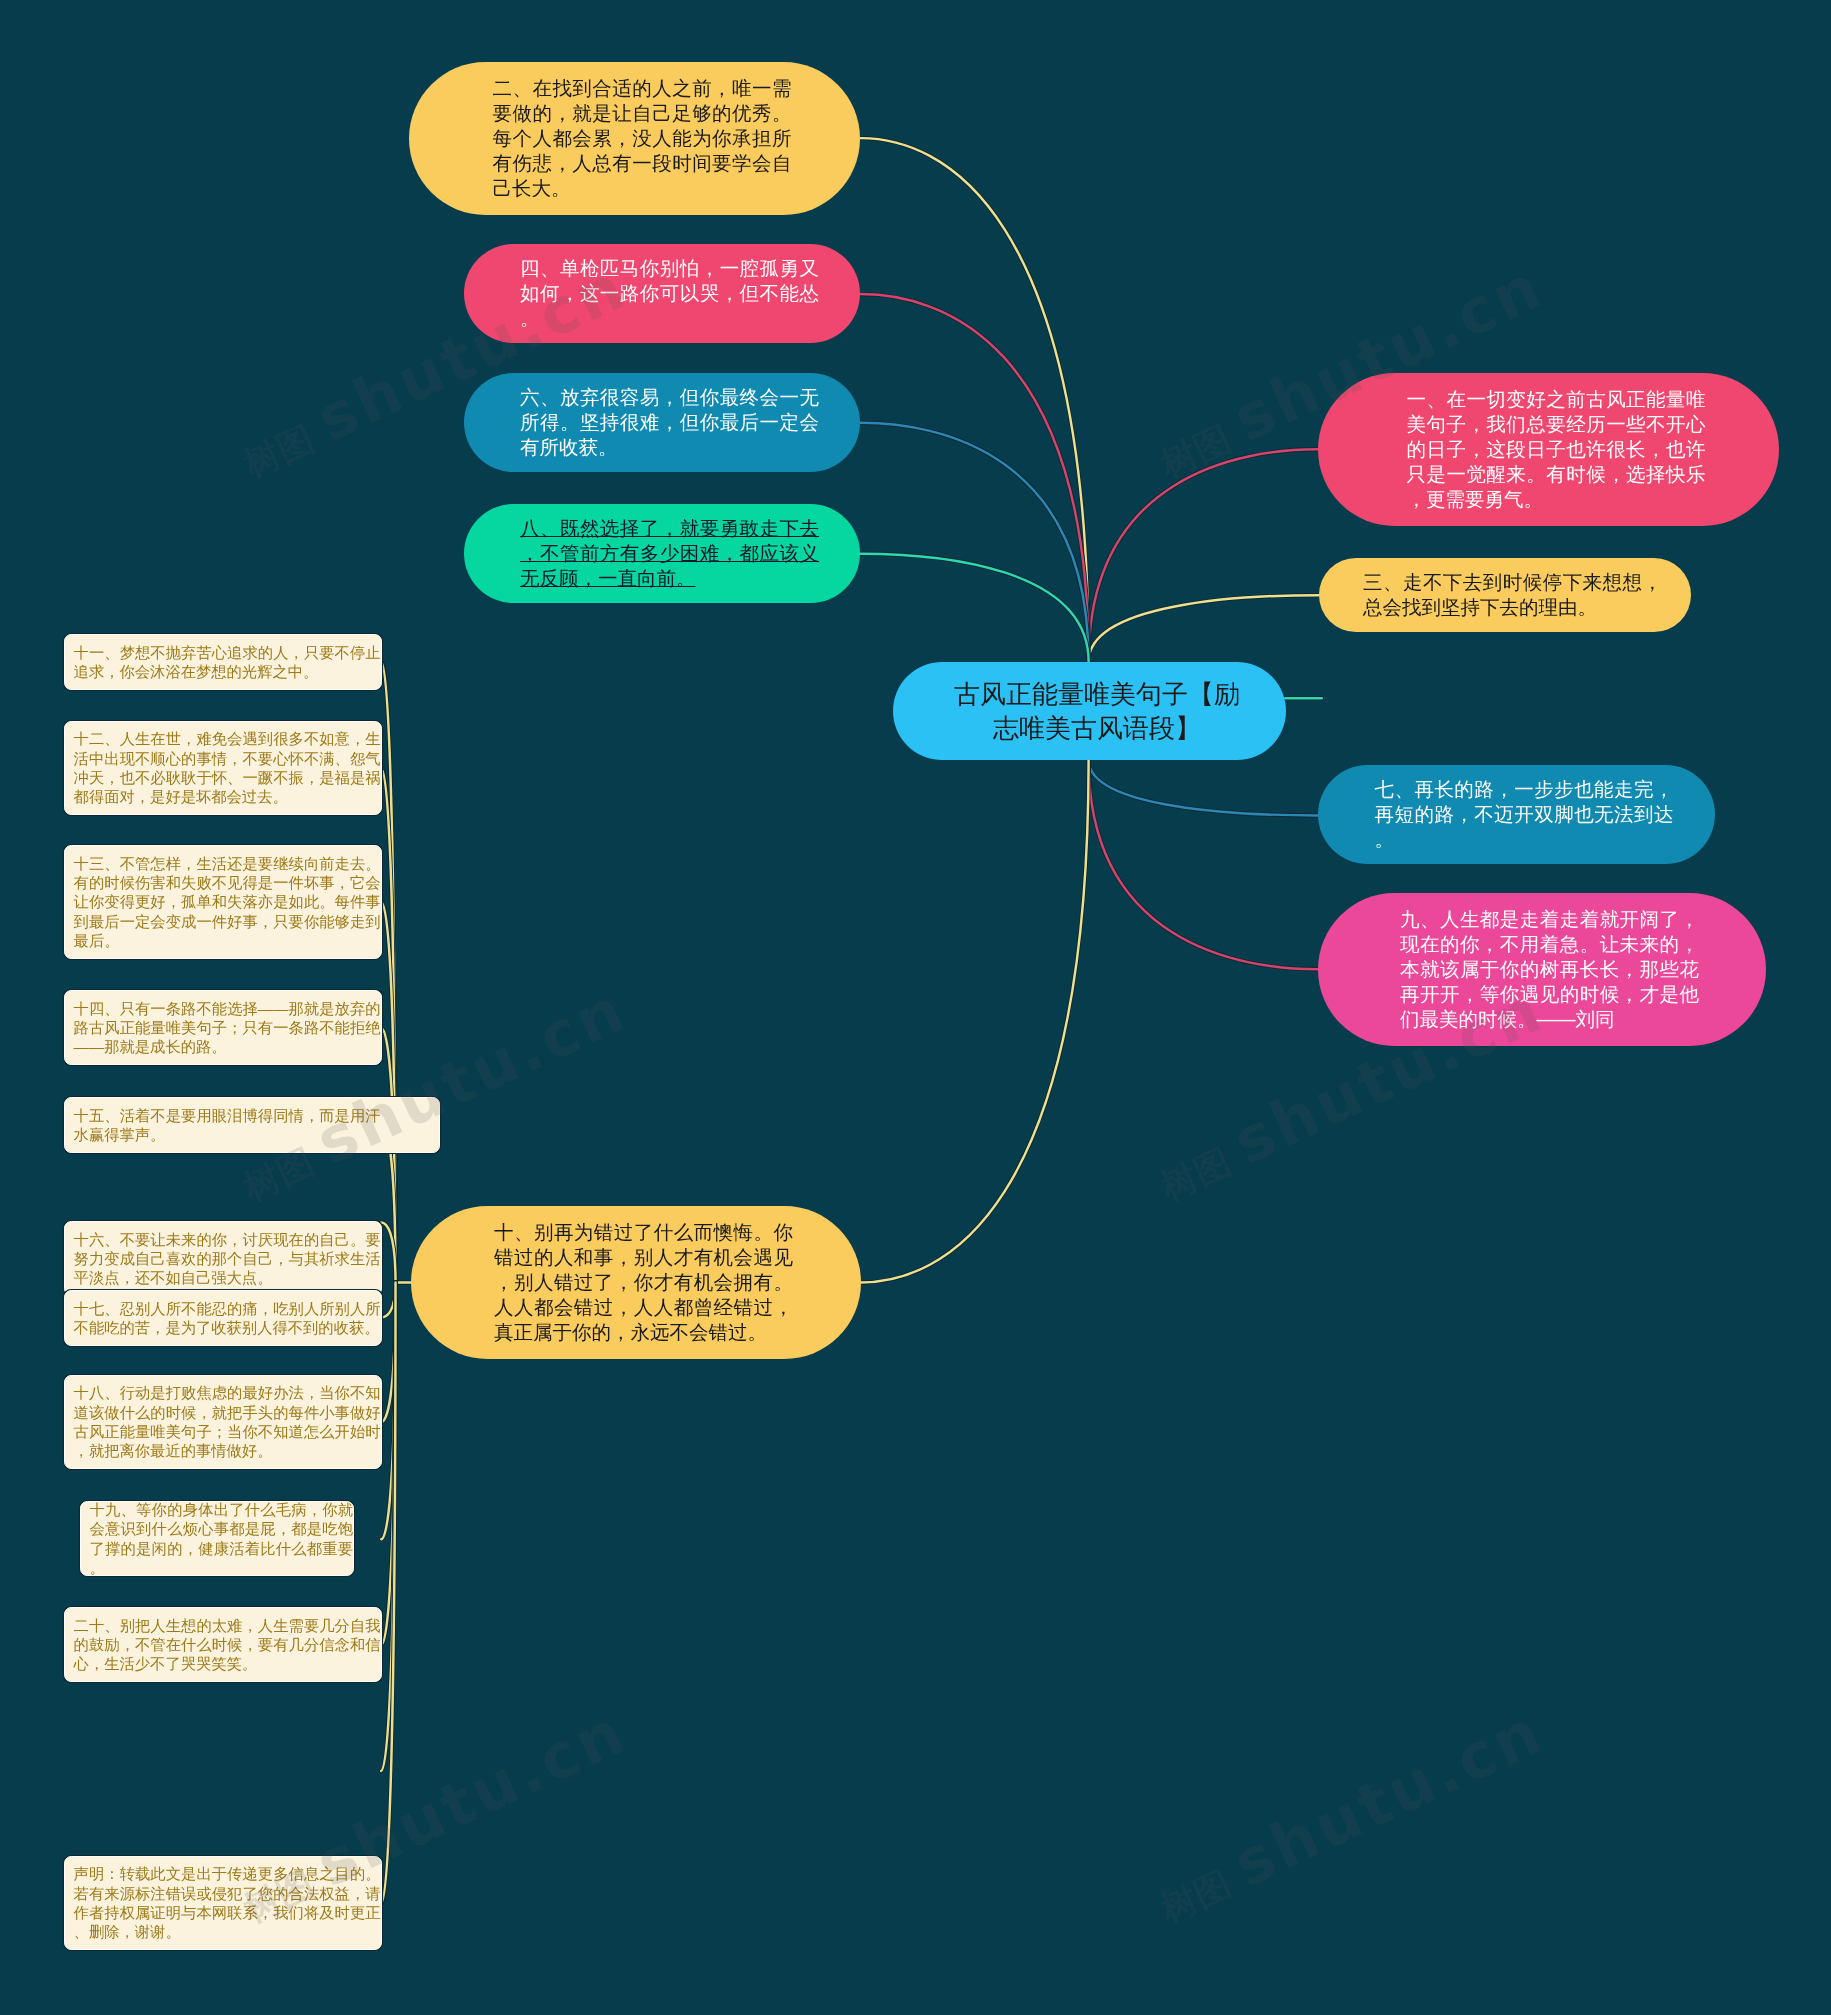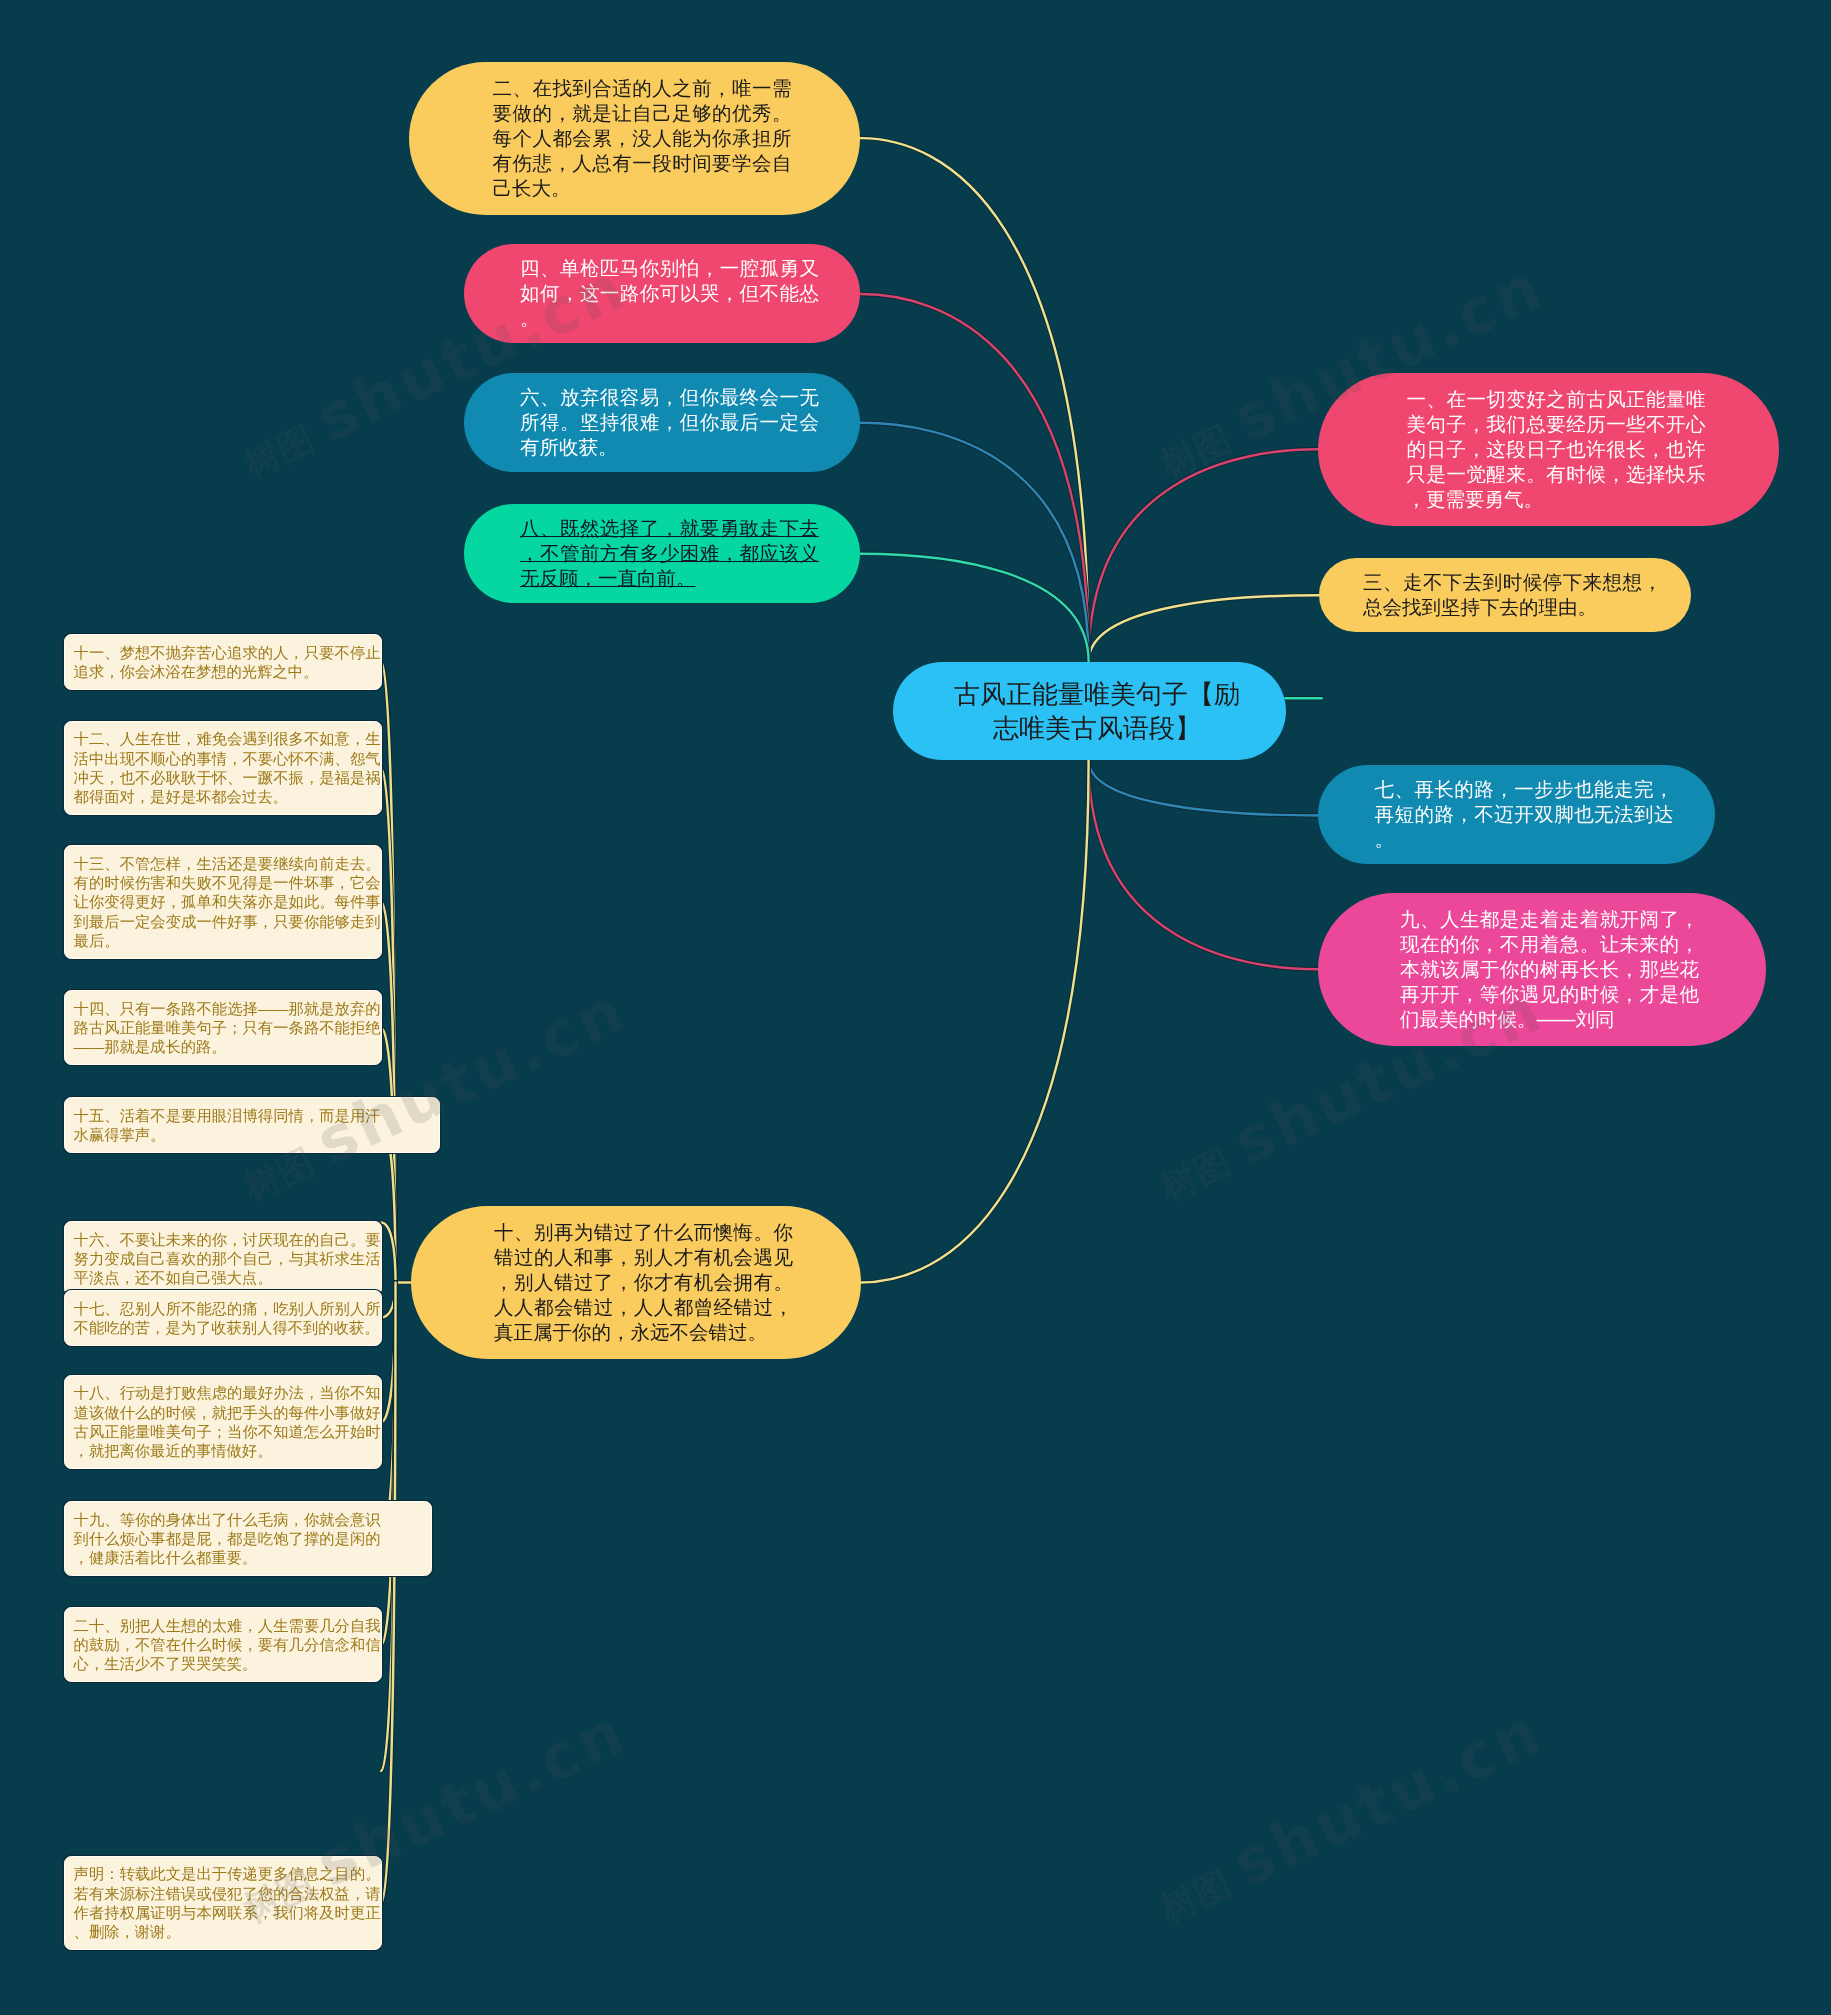--- a/index.html
+++ b/index.html
@@ -150,21 +150,21 @@
     </div>
   <div class="node card" id="s16" style="left: 64px; top: 1185px; width: 318px; height: 75px; margin-top: 36px;">
       <div class="txt">十六、不要让未来的你，讨厌现在的自己。要努力变成自己喜欢的那个自己，与其祈求生活平淡点，还不如自己强大点。</div>
     </div>
   <div class="node card" id="s17" style="left: 64px; top: 1290px; width: 318px; height: 56px;">
       <div class="txt">十七、忍别人所不能忍的痛，吃别人所别人所不能吃的苦，是为了收获别人得不到的收获。</div>
     </div>
   <div class="node card" id="s18" style="left: 64px; top: 1375px; width: 318px; height: 94px;">
       <div class="txt">十八、行动是打败焦虑的最好办法，当你不知道该做什么的时候，就把手头的每件小事做好古风正能量唯美句子；当你不知道怎么开始时，就把离你最近的事情做好。</div>
     </div>
-  <div class="node card" id="s19" style="left: 64px; top: 1501px; width: 368px; height: 75px;">
+  <div class="node card" id="s19" style="left: 80px; top: 1501px; width: 274px; height: 75px;">
       <div class="txt">十九、等你的身体出了什么毛病，你就会意识到什么烦心事都是屁，都是吃饱了撑的是闲的，健康活着比什么都重要。</div>
     </div>
   <div class="node card" id="s20" style="left: 64px; top: 1607px; width: 318px; height: 75px;">
       <div class="txt">二十、别把人生想的太难，人生需要几分自我的鼓励，不管在什么时候，要有几分信念和信心，生活少不了哭哭笑笑。</div>
     </div>
   <div class="node card" id="s22" style="left: 64px; top: 1856px; width: 318px; height: 94px;">
       <div class="txt">声明：转载此文是出于传递更多信息之目的。若有来源标注错误或侵犯了您的合法权益，请作者持权属证明与本网联系，我们将及时更正、删除，谢谢。</div>
     </div>
 
   <div class="wmlayer" id="wmlayer">

